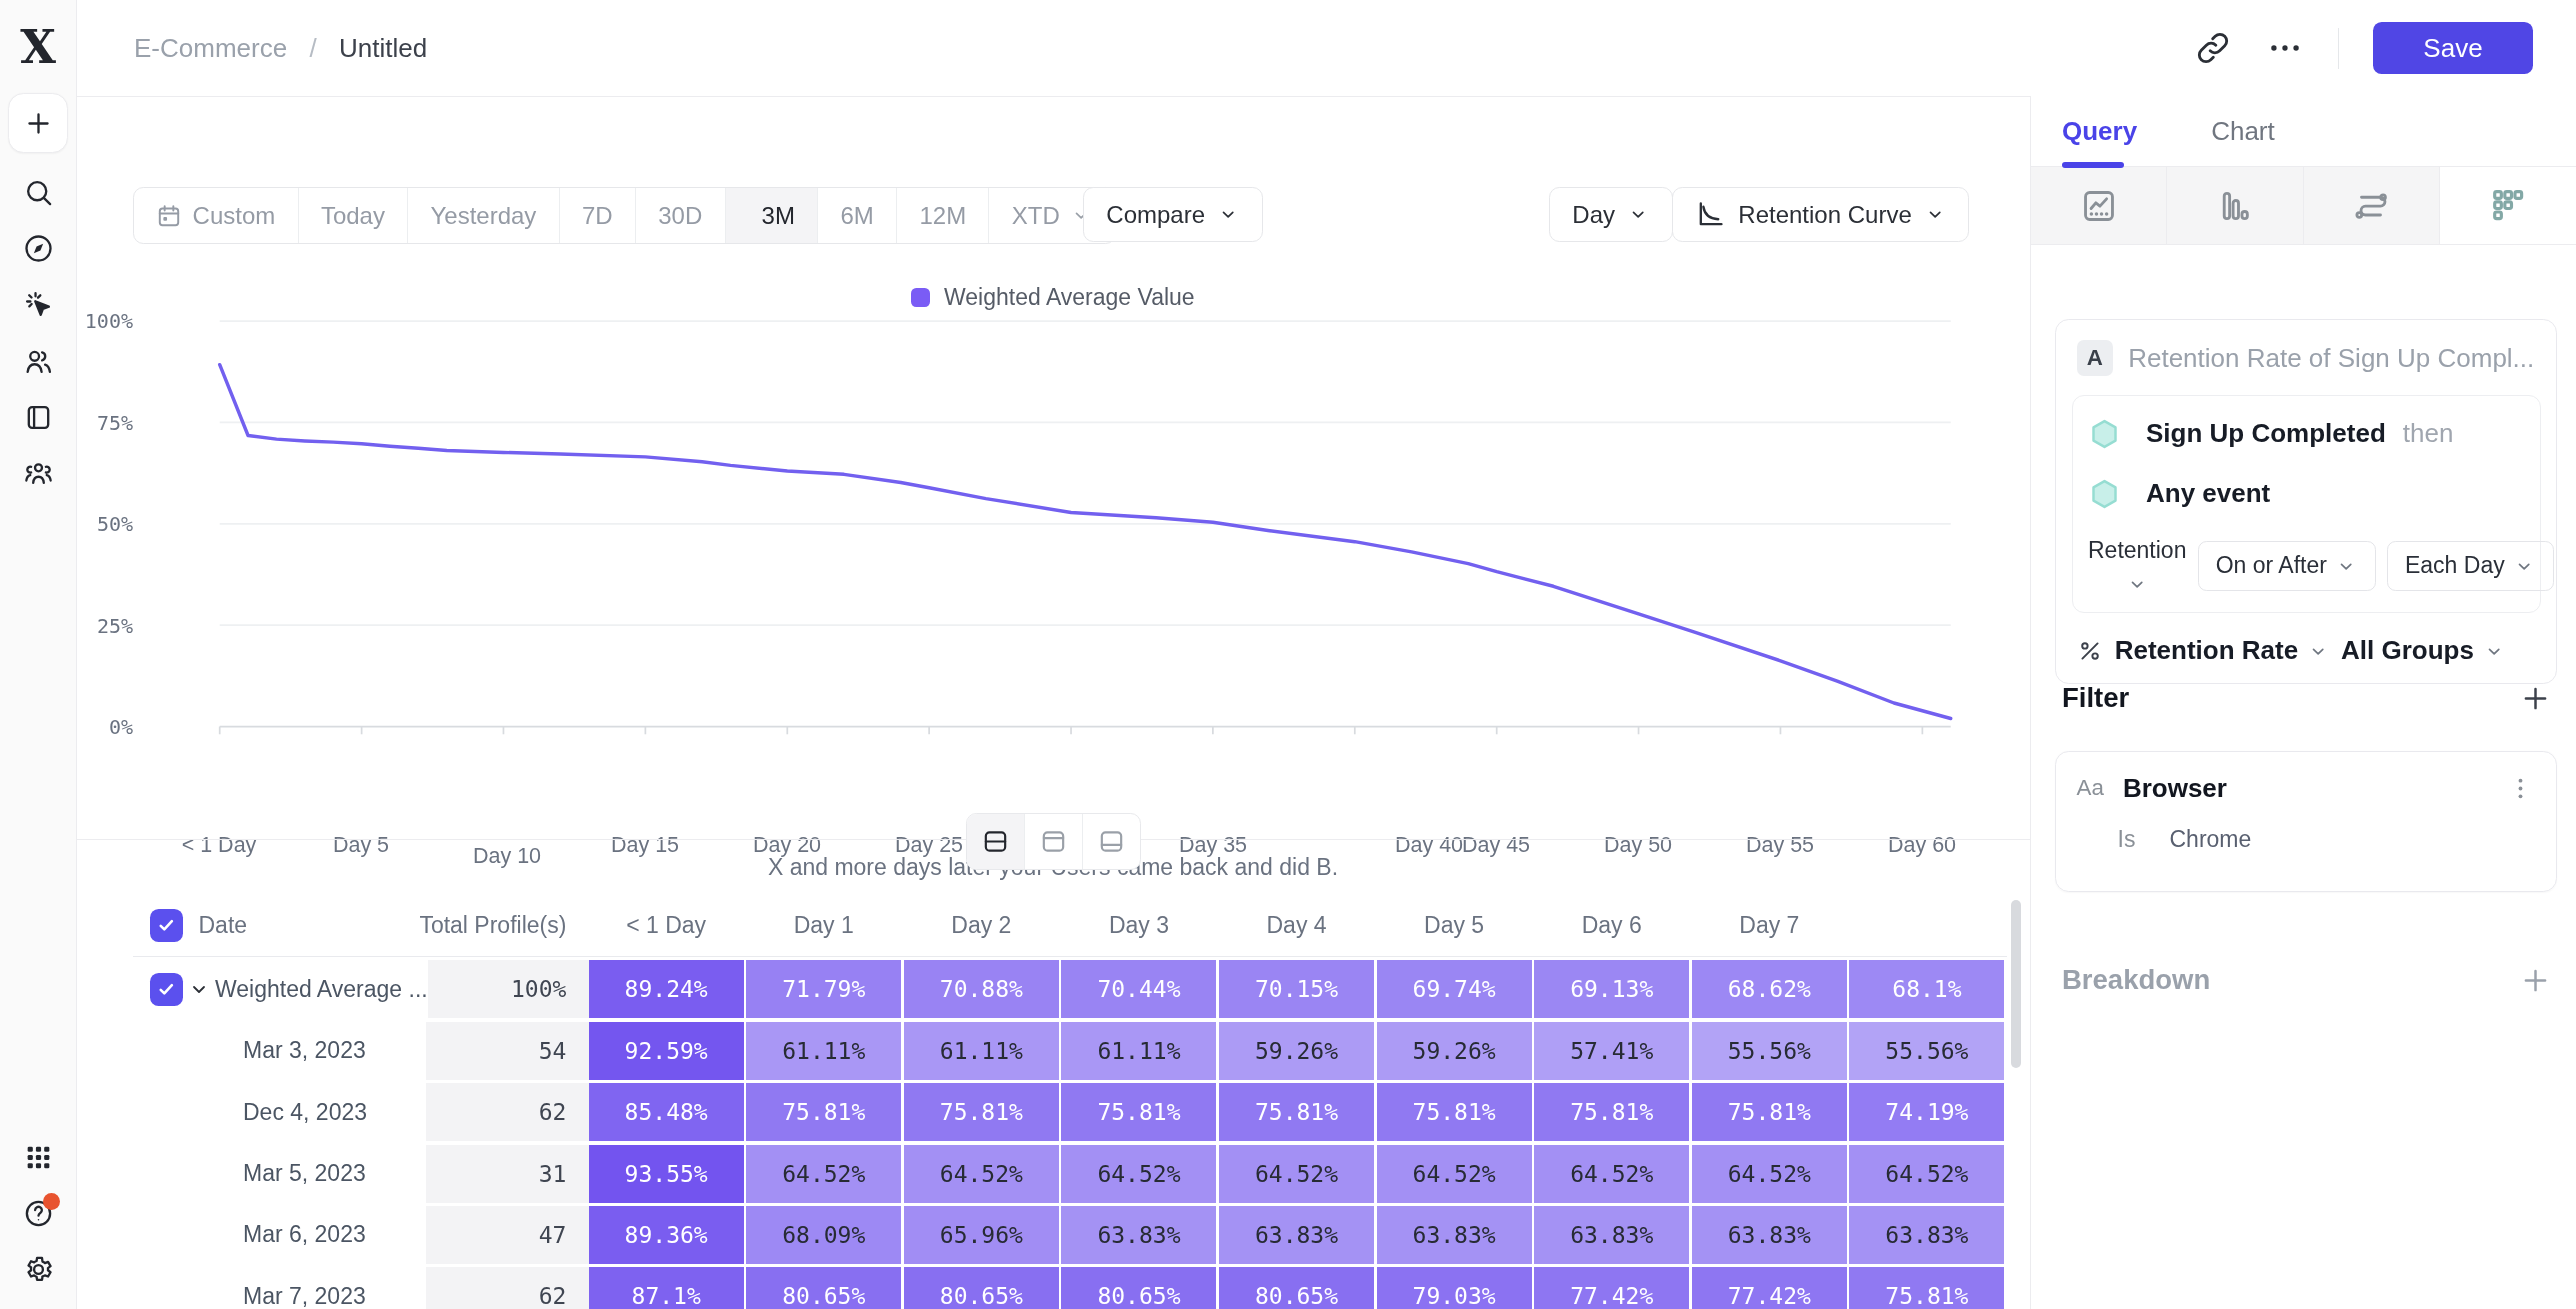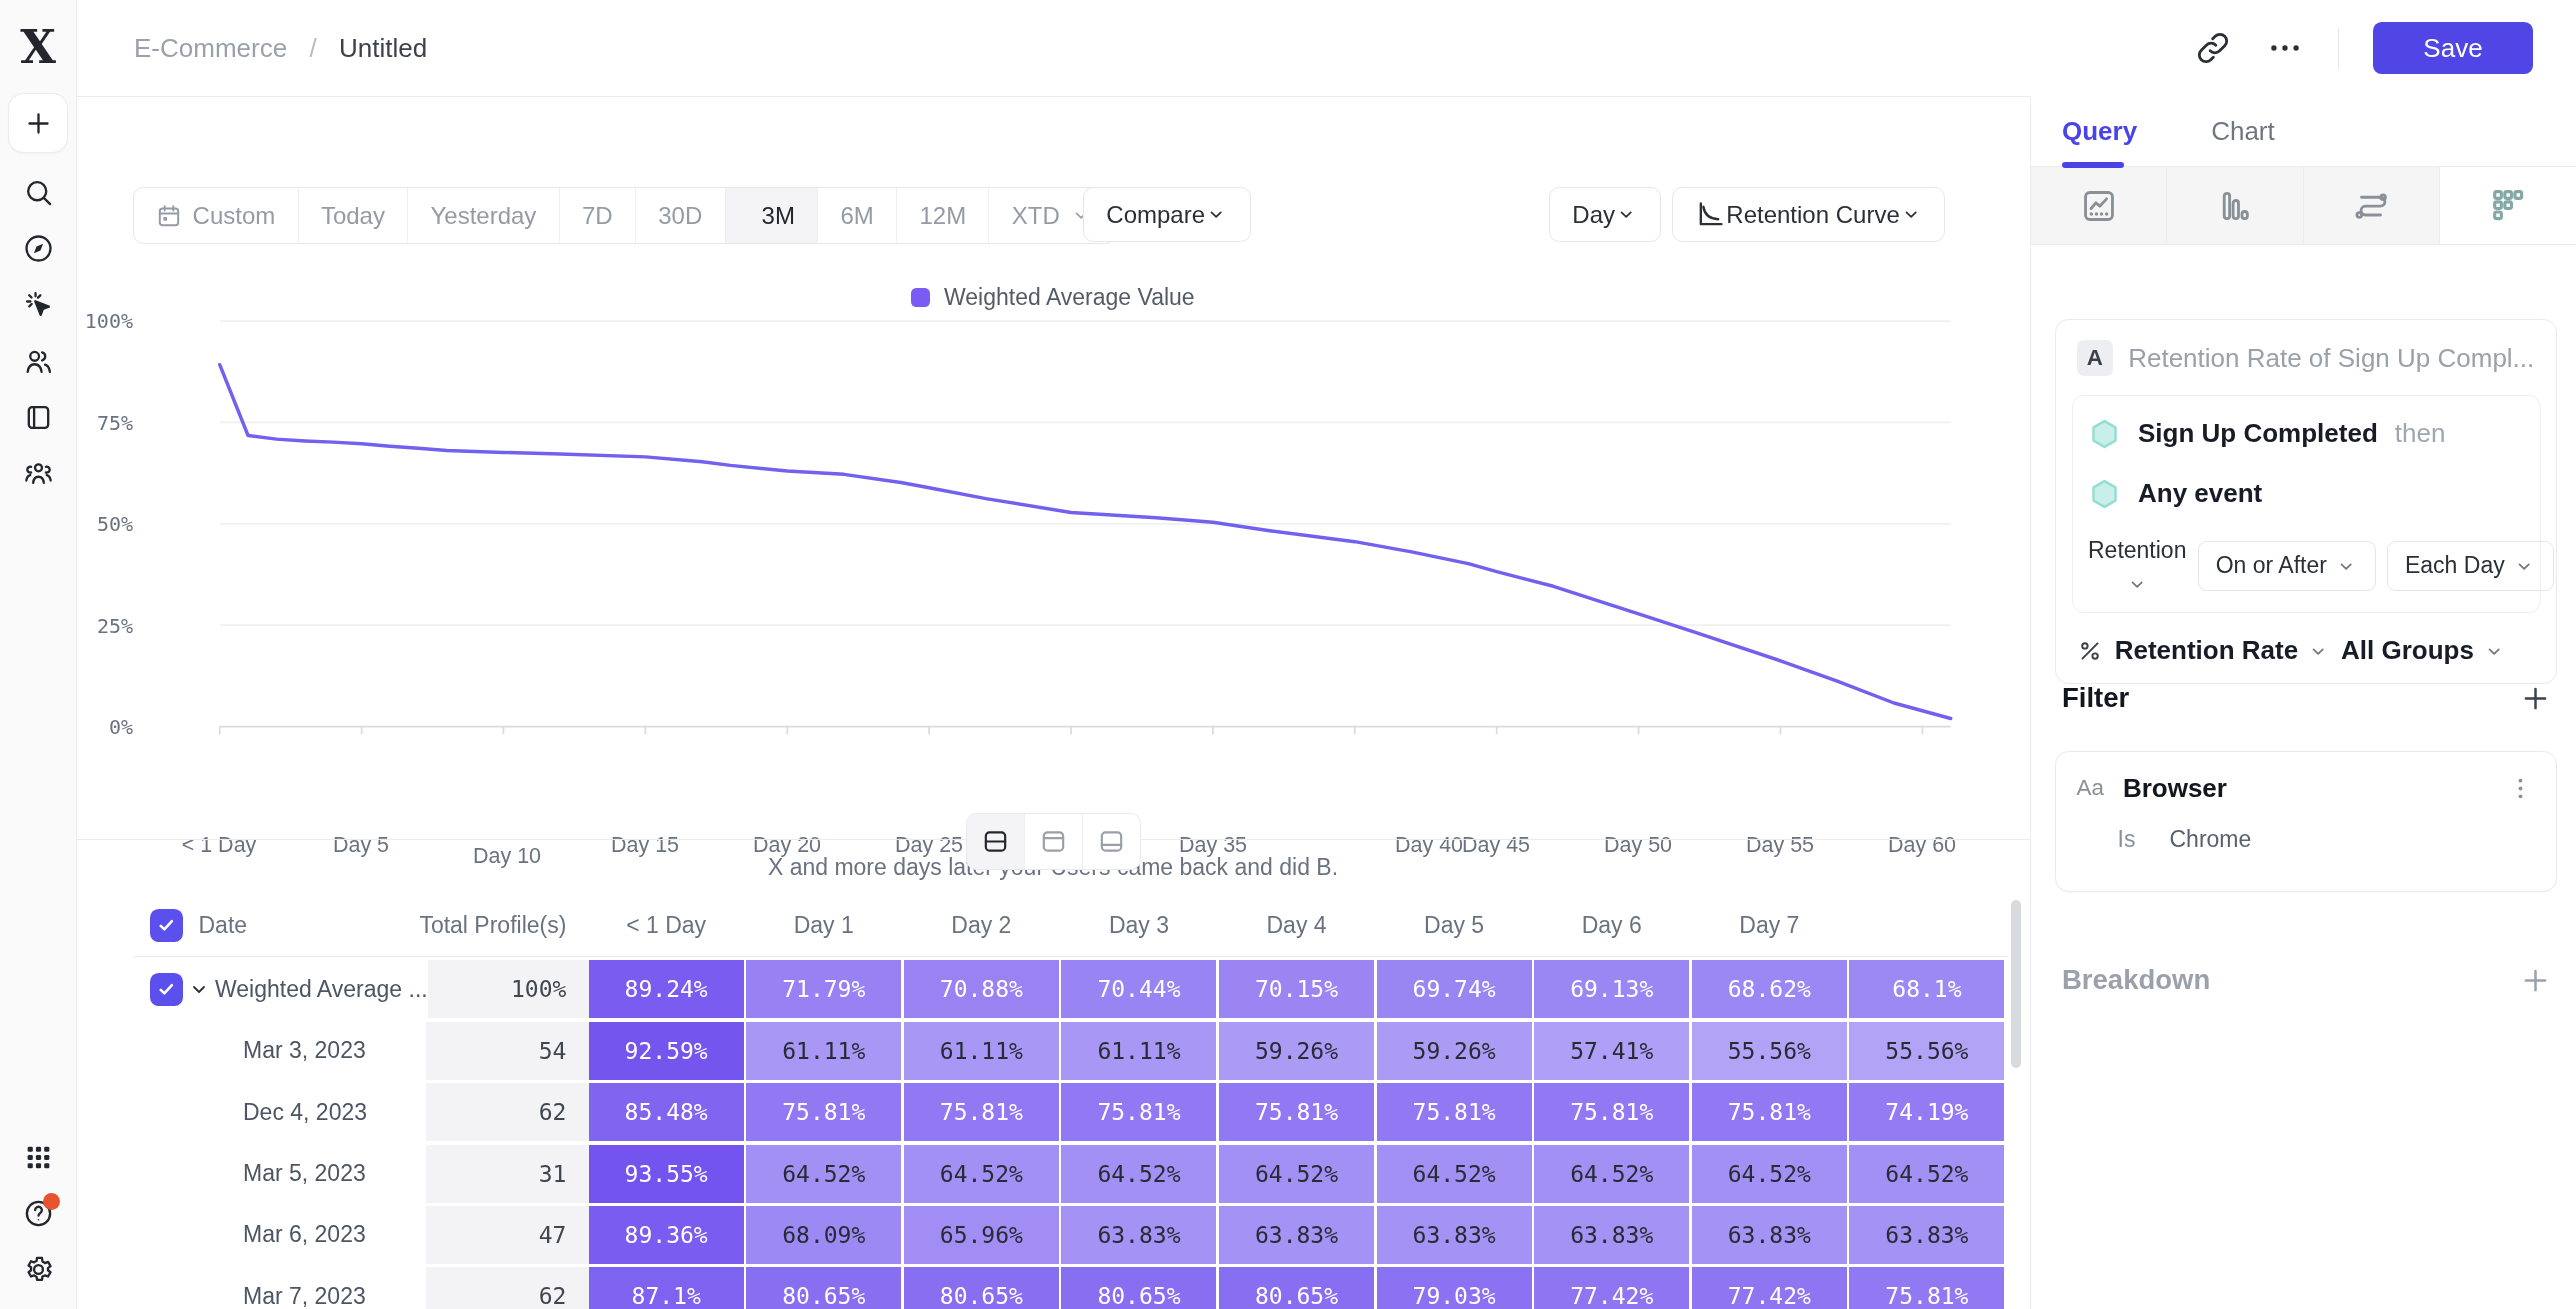--- a/index.html
+++ b/index.html
@@ -26,21 +26,21 @@
   .hdr-right{margin-left:auto;margin-right:43px;display:flex;align-items:center;gap:34px;}
   .hdr-ibtn{width:38px;height:38px;color:#2b2f36;cursor:pointer;}
   .hdr-div{width:0.9px;height:41px;background:#e5e7ea;}
   .save-btn{min-width:160px;height:52px;background:#5046e5;color:#fff;border:none;border-radius:8.6px;font-size:26px;font-family:inherit;font-weight:500;cursor:pointer;}
 
   
   .seg-group{position:absolute;left:133px;top:187px;height:55px;display:flex;align-items:stretch;border:0.9px solid #e6e7ea;border-radius:10.3px;background:#fff;overflow:hidden;}
   .seg{display:flex;align-items:center;gap:10.3px;padding:0 22.3px;font-size:24px;color:#959ba5;cursor:pointer;border-left:0.9px solid #eceef0;white-space:nowrap;}
   .seg:first-child{border-left:none;}
   .seg.active{background:#f4f4f6;color:#23262d;font-weight:500;padding-left:36px;}
-  .btn{display:flex;align-items:center;padding:0 22.3px;height:55px;border:0.9px solid #e6e7ea;border-radius:10.3px;background:#fff;font-size:24px;color:#2b2f36;cursor:pointer;white-space:nowrap;box-sizing:border-box;}
+  .btn{display:flex;align-items:center;gap:12px;padding:0 22.3px;height:55px;border:0.9px solid #e6e7ea;border-radius:10.3px;background:#fff;font-size:24px;color:#2b2f36;cursor:pointer;white-space:nowrap;box-sizing:border-box;}
   .legend-row{position:absolute;left:76px;top:284px;width:1954px;display:flex;justify-content:center;align-items:center;gap:13.7px;}
   .legend-swatch{width:19px;height:19px;border-radius:5.2px;}
   .legend-label{font-size:23px;color:#555b66;}
   #chartsvg{position:absolute;left:76px;top:96px;width:1954px;height:1213px;pointer-events:none;}
   .ylab{position:absolute;right:2443px;transform:translateY(-50%);font-family:"DejaVu Sans Mono",monospace;font-size:20px;color:#6a7280;white-space:nowrap;}
   .xlab{position:absolute;top:833px;transform:translateX(-50%);font-size:21.5px;color:#6a7280;white-space:nowrap;}
   .x-caption{position:absolute;left:76px;top:854px;width:1954px;text-align:center;font-size:23px;color:#6a7280;}
 
   
   .mid-divider{position:absolute;left:76px;top:839px;width:1954px;height:0.9px;background:#ececef;}
@@ -77,21 +77,21 @@
   .tile.active{background:#fff;border-bottom:1.7px solid #fff;color:#83a8a6;}
   .tile:last-child{border-right:none;}
 
   .qcard{position:absolute;left:24px;top:223px;width:502px;border:0.9px solid #e9e9ee;border-radius:13.7px;box-sizing:border-box;padding:17px 15.5px;}
   .qhead{display:flex;align-items:center;gap:15.5px;padding:3.4px 5.2px 0 5.2px;}
   .qbadge{width:36px;height:36px;border-radius:6.9px;background:#eceef1;color:#3a404a;font-size:22.3px;font-weight:700;display:flex;align-items:center;justify-content:center;}
   .qtitle{font-size:26px;color:#9aa1ab;white-space:nowrap;overflow:hidden;}
   .icard{margin-top:19px;border:0.9px solid #edeef1;border-radius:12px;padding:20.6px 15.5px 17px 15.5px;}
   .evrow{display:flex;align-items:center;gap:17px;margin-bottom:26px;cursor:pointer;}
   .hexi{width:33px;height:34px;}
-  .evname{font-size:26px;font-weight:700;color:#171c26;}
+  .evname{font-size:26px;font-weight:700;color:#171c26;margin-left:8px;}
   .evsuffix{font-size:26px;color:#a0a6af;}
   .ctrl-row{display:flex;align-items:center;gap:11.2px;margin-top:5.2px;}
   .dd-plain{display:flex;align-items:center;gap:8.6px;font-size:23px;color:#2a2f38;cursor:pointer;white-space:nowrap;flex-direction:column;}
   .dd-btn{display:flex;align-items:center;gap:8.6px;height:50px;padding:0 17px;border:0.9px solid #e4e5e9;border-radius:8.6px;font-size:23px;color:#2a2f38;cursor:pointer;white-space:nowrap;box-sizing:border-box;}
   .measure-row{display:flex;align-items:center;gap:12px;margin-top:22.3px;padding-left:5.2px;}
   .m-label{font-size:26px;font-weight:600;color:#171c26;cursor:pointer;display:flex;align-items:center;gap:8.6px;white-space:nowrap;}
   .chev{width:22.3px;height:22.3px;color:#6f7680;}
 
   .sec-head{position:absolute;left:31px;font-size:27.5px;font-weight:700;color:#12161f;}
   .sec-plus{position:absolute;width:33px;height:33px;color:#3c414b;cursor:pointer;}

